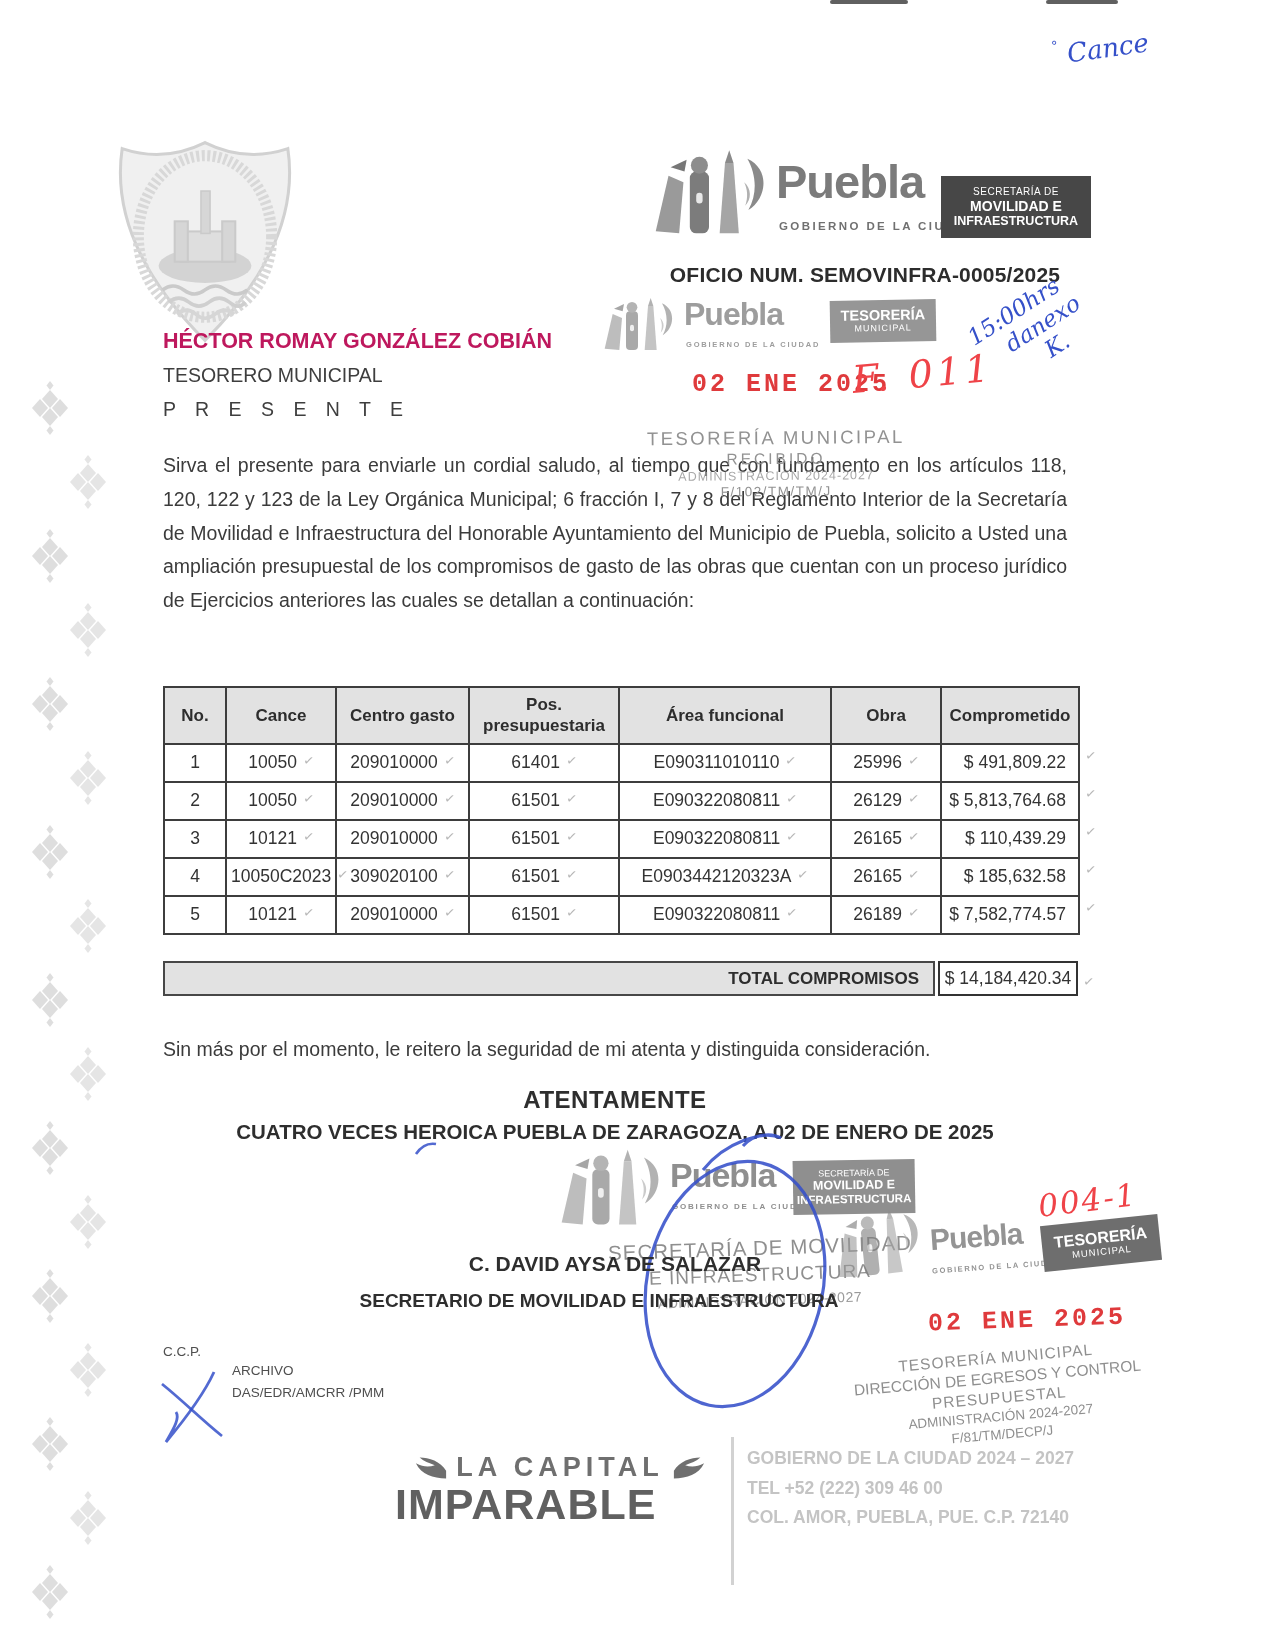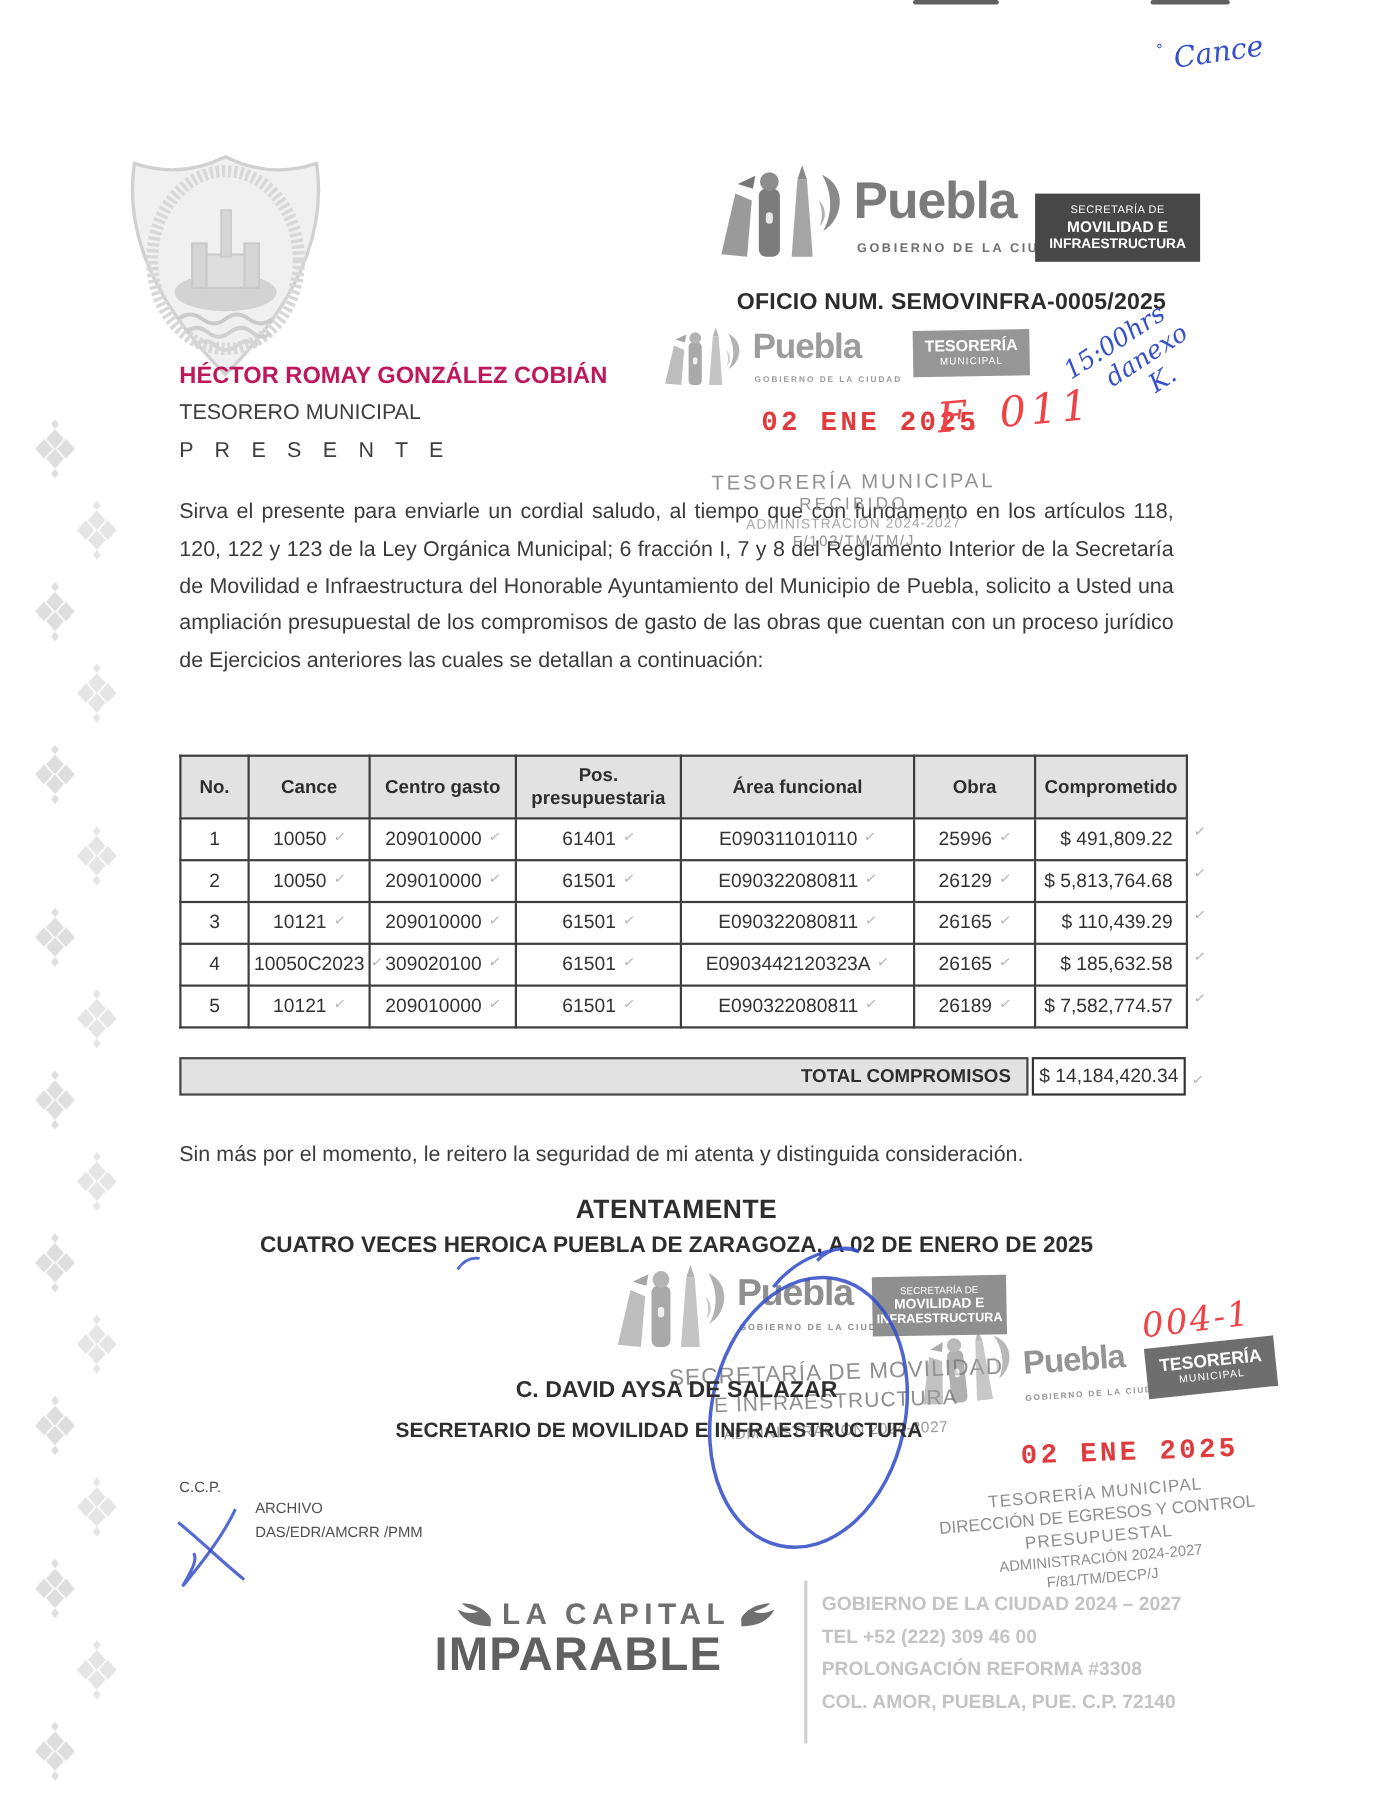--- a/index.html
+++ b/index.html
@@ -348,17 +348,16 @@
       <svg width="34" height="26" viewBox="0 0 36 26" style="transform:scaleX(-1);">
         <path d="M34 24 C20 24 8 20 2 8 C10 12 16 12 22 10 C16 8 10 6 6 2 C16 2 28 6 34 16 Z" fill="#6f6f6f"></path>
       </svg>
     </div>
     <div class="brandbig">IMPARABLE</div>
   </div>
 
   <div class="abs" style="left:747px;top:1444px;">
     <div class="floc">GOBIERNO DE LA CIUDAD 2024 – 2027</div>
     <div class="floc">TEL +52 (222) 309 46 00</div>
-    <div class="floc">PROLONGACIÓN REFORMA #3308</div>
     <div class="floc">COL. AMOR, PUEBLA, PUE. C.P. 72140</div>
   </div>
 
 </div>
 
 </body></html>

